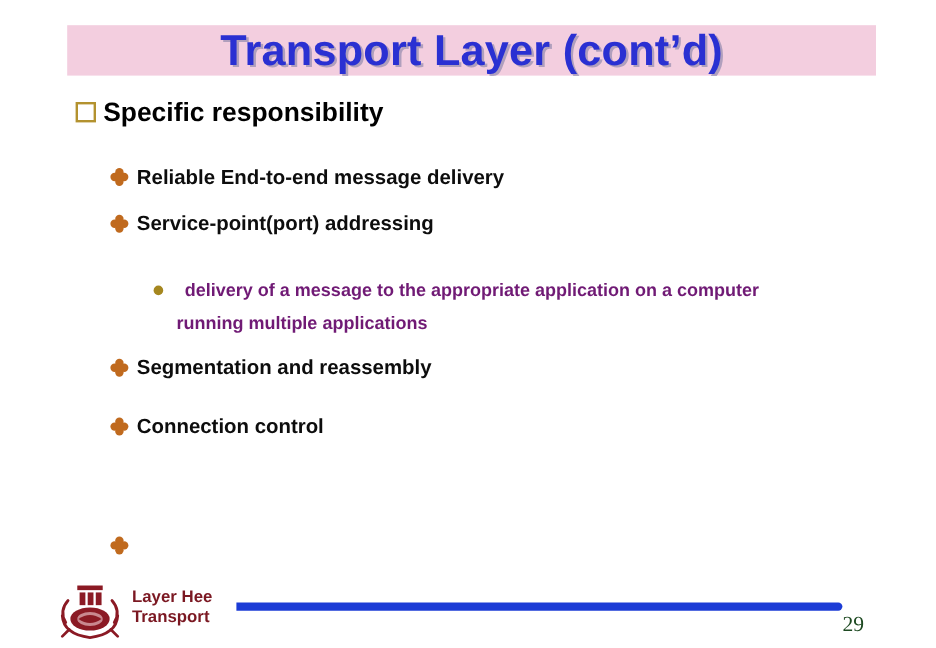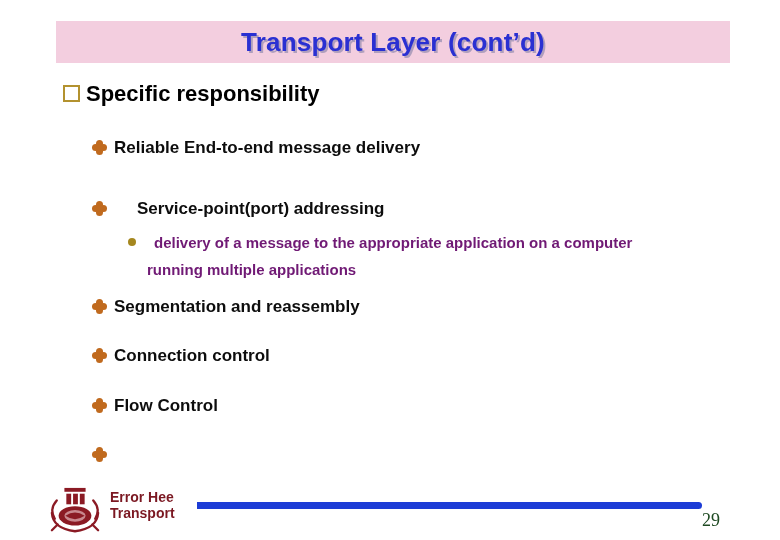--- a/index.html
+++ b/index.html
@@ -16,21 +16,21 @@
 
   
   .title-bar {
     position: absolute;
     left: 56px; top: 21px;
     width: 674px; height: 42px;
     background: var(--title-bar-bg, #f3cedf);
     display: flex; align-items: center; justify-content: center;
   }
   .title-text {
-    font-size: 26px;
+    font-size: 36px;
     font-weight: bold;
     color: var(--title-text, #2a30d2);
     text-shadow: 2px 2px 0 rgba(120,120,160,0.55);
     letter-spacing: 0.2px;
   }
 
   
   .heading-row {
     position: absolute;
     left: 63px; top: 81px;
@@ -70,21 +70,21 @@
       4px 0 0 var(--bullet-diamond, #c06a1e);
     flex: none;
   }
   .bullet-text {
     font-size: 17px;
     font-weight: bold;
     color: #0d0d0d;
     line-height: 25px;
   }
   .row-0 { top: 135px; }
-  .row-1 { top: 196px; gap: 23px; }
+  .row-1 { top: 174px; }
   .row-2 { top: 294px; }
   .row-3 { top: 343px; }
   .row-4 { top: 393px; }
   .row-5 { top: 442px; }
 
   
   .sub-bullet-row {
     position: absolute;
     left: 128px; top: 229px;
     display: flex; align-items: flex-start;
@@ -168,24 +168,20 @@
   <div class="bullet-row row-3">
     <span class="quatrefoil"></span>
     <span class="bullet-text">Connection control</span>
   </div>
 
   <div class="bullet-row row-2">
     <span class="quatrefoil"></span>
     <span class="bullet-text">Segmentation and reassembly</span>
   </div>
 
-  <div class="bullet-row row-4">
-    <span class="quatrefoil"></span>
-    <span class="bullet-text">Flow Control</span>
-  </div>
 
   <div class="bullet-row row-5">
     <span class="quatrefoil"></span>
   </div>
 
   <svg class="footer-logo" viewBox="0 0 64 54" xmlns="http://www.w3.org/2000/svg" aria-hidden="true">
     <g fill="none" stroke="#8b1a24" stroke-width="2.4" stroke-linecap="round">
       <path d="M8 28 Q9 44 32 47 Q55 44 56 28"></path>
       <path d="M11 34 Q5 24 13 15"></path>
       <path d="M53 34 Q59 24 51 15"></path>
@@ -197,21 +193,21 @@
       <rect x="23" y="8" width="5" height="11"></rect>
       <rect x="30" y="8" width="5" height="11"></rect>
       <rect x="37" y="8" width="5" height="11"></rect>
       <ellipse cx="32" cy="31" rx="17" ry="10"></ellipse>
     </g>
     <ellipse cx="32" cy="31" rx="11" ry="6" fill="#c9888f"></ellipse>
     <path d="M22 31 Q32 24 42 31 Q32 38 22 31" fill="#8b1a24"></path>
   </svg>
 
   <div class="footer-institution">
-    <div>Error Hee</div>
+    <div>Layer Hee</div>
     <div>Transport</div>
   </div>
 
   <div class="footer-bar"></div>
 
   <div class="page-number">29</div>
 
 </div>
 
 </body></html>

